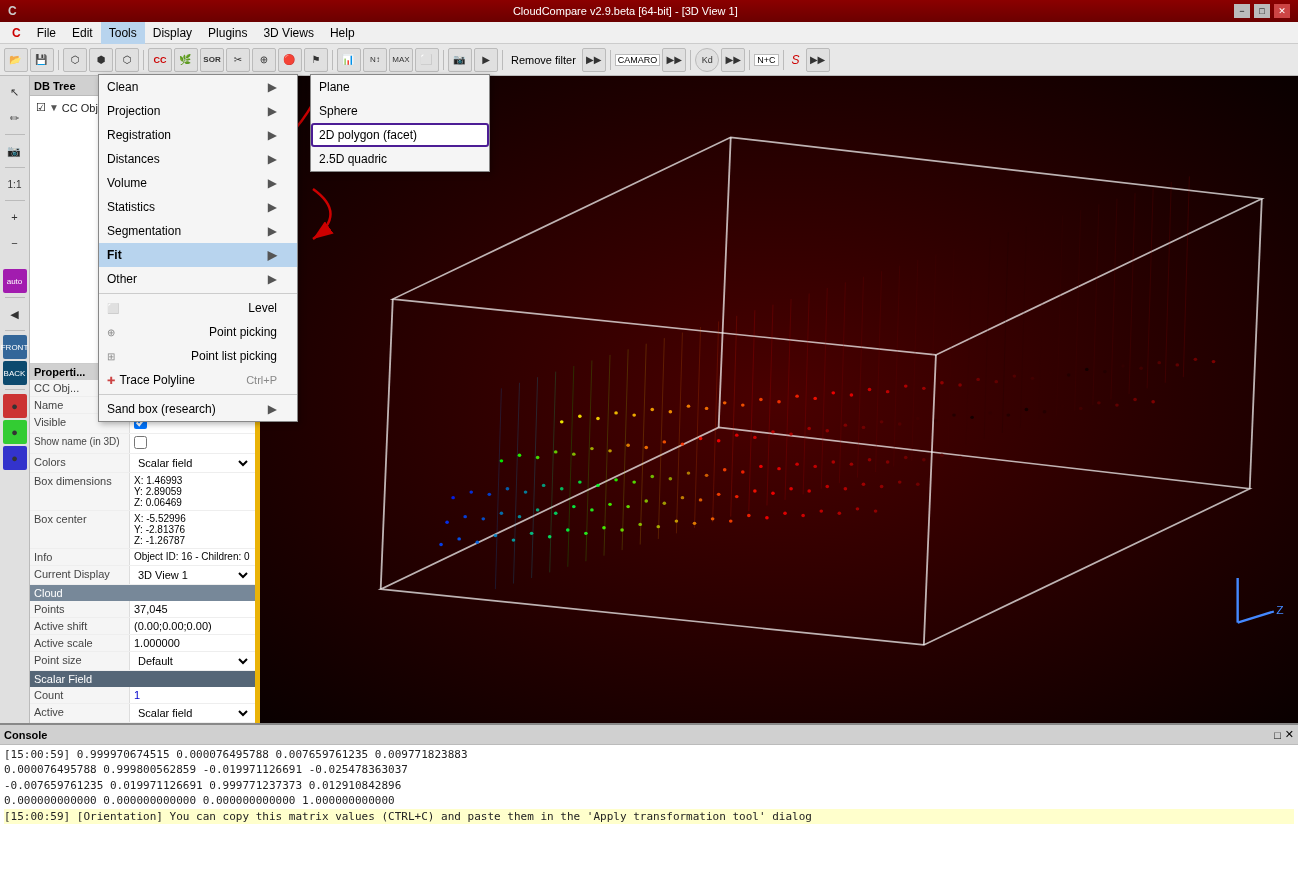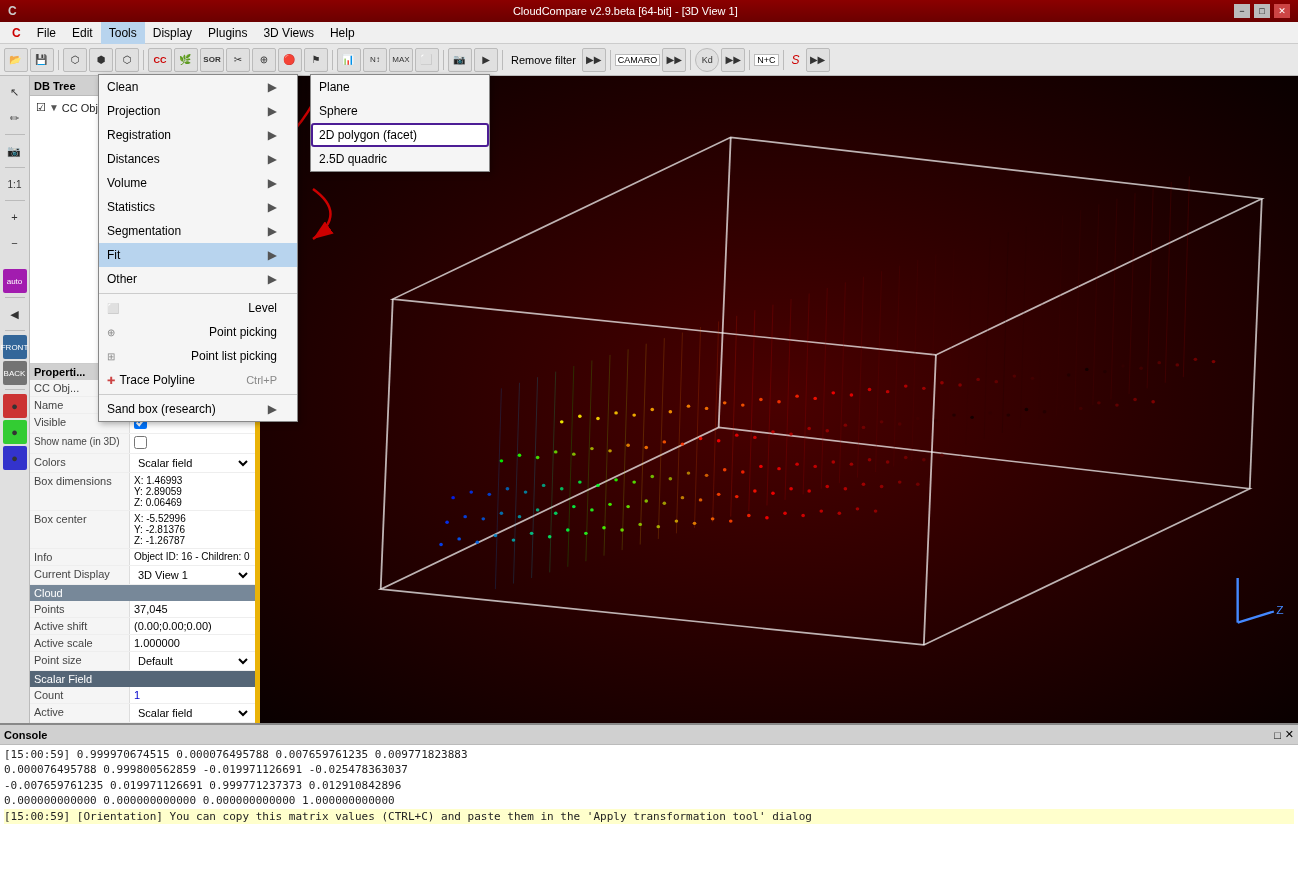--- a/index.html
+++ b/index.html
@@ -204,21 +204,21 @@
     }
     .tools-menu-item {
       padding: 5px 20px 5px 8px;
       cursor: pointer;
       display: flex;
       align-items: center;
       justify-content: space-between;
       font-size: 12px;
       white-space: nowrap;
     }
-    .tools-menu-item.highlighted { background: #b8d4ee; }
+    .tools-menu-item.highlighted { background: #b8d4ee; font-weight: bold; }
     .tools-menu-item .arrow { color: #555; margin-left: 8px; }
     .menu-separator { height: 1px; background: #ccc; margin: 2px 0; }
 
     
     #fit-submenu {
       position: absolute;
       top: 74px;
       left: 310px;
       background: #f5f5f5;
       border: 1px solid #888;
@@ -373,21 +373,21 @@
     <div class="lt-sep"></div>
     <div class="lt-btn" style="font-size:10px;">1:1</div>
     <div class="lt-sep"></div>
     <div class="lt-btn">+</div>
     <div class="lt-btn">−</div>
     <div class="lt-btn" style="font-size:8px;background:#a21caf;color:white;margin-top:12px;">auto</div>
     <div class="lt-sep"></div>
     <div class="lt-btn">◀</div>
     <div class="lt-sep"></div>
     <div class="lt-btn" style="font-size:8px;background:#336699;color:white;">FRONT</div>
-    <div class="lt-btn" style="font-size:8px;background:#737373;color:white;">BACK</div>
+    <div class="lt-btn" style="font-size:8px;background:#0c4a6e;color:white;">BACK</div>
     <div class="lt-sep"></div>
     <div class="lt-btn" style="background:#cc3333;">●</div>
     <div class="lt-btn" style="background:#33cc33;">●</div>
     <div class="lt-btn" style="background:#3333cc;">●</div>
   </div>
 
   <div id="db-panel">
     <div id="db-tree-header">
       <span>DB Tree</span>
     </div>

